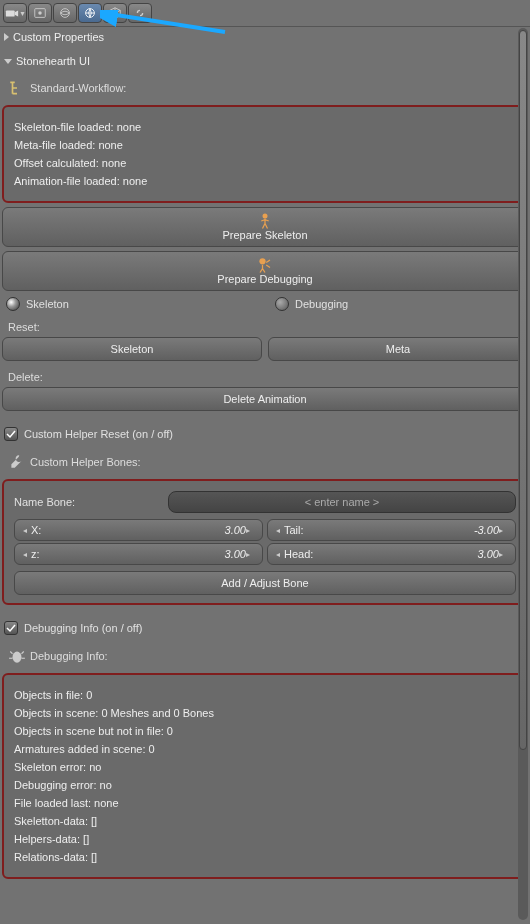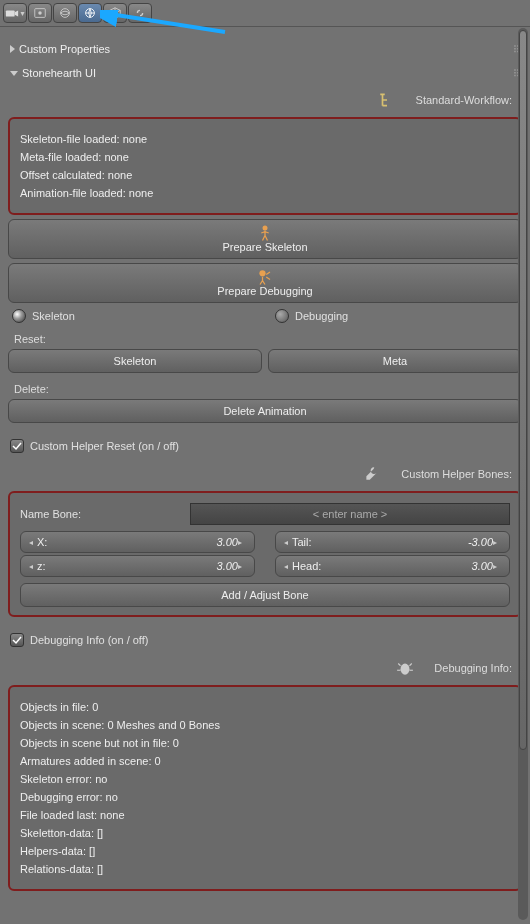--- a/index.html
+++ b/index.html
@@ -2,28 +2,28 @@
 <html><head>
 <meta charset="utf-8">
 <style>
 * { margin: 0; padding: 0; box-sizing: border-box; font-family: sans-serif; font-size: 11px; }
 body { background: #727272; width: 530px; height: 924px; overflow: hidden; color: #e0e0e0; }
 .header-tabs { display: flex; align-items: center; padding: 3px; background: #727272; border-bottom: 1px solid #555; gap: 1px; }
 .tab-icon { width: 24px; height: 20px; background: linear-gradient(#888,#666); border: 1px solid #444; border-radius: 4px; display: flex; align-items: center; justify-content: center; cursor: pointer; }
 .tab-icon.active { background: linear-gradient(#6a8ab0,#4a6a90); }
 .tab-icon svg { width: 14px; height: 14px; }
 .arrow-overlay { position: absolute; left: 100px; top: 10px; pointer-events: none; z-index: 100; }
-.content { padding: 0 8px; margin-top: 12px; }
+.content { padding: 0 2px; }
 .panel-header { display: flex; align-items: center; padding: 4px 2px; cursor: pointer; }
 .panel-header .tri { width: 0; height: 0; border-left: 5px solid #ccc; border-top: 4px solid transparent; border-bottom: 4px solid transparent; margin-right: 4px; }
 .panel-header.open .tri { border-left: 4px solid transparent; border-right: 4px solid transparent; border-top: 5px solid #ccc; border-bottom: none; }
 .panel-header .title { color: #eee; }
 .panel-header .grip { margin-left: auto; color: #999; font-size: 10px; }
 .panel-body { padding: 2px 0 8px 0; }
-.row { display: flex; align-items: center; margin: 2px 0; gap: 20px; justify-content: flex-end; }
+.row { display: flex; align-items: center; margin: 2px 0; gap: 4px; }
 .label-row { padding: 4px 10px 4px 6px; color: #ddd; }
 .icon-slot { width: 18px; height: 18px; display: flex; align-items: center; justify-content: center; }
 .section-box { background: #6a6a6a; border: 2px solid #7f1d1d; border-radius: 6px; padding: 8px 10px; margin: 4px 0; }
 .info-line { color: #eee; margin: 6px 0; }
 .btn { flex: 1; background: linear-gradient(#7a7a7a,#606060); border: 1px solid #484848; border-radius: 6px; padding: 5px 8px; text-align: center; color: #eee; cursor: pointer; display: flex; align-items: center; }
 .btn .btxt { flex: 1; text-align: center; }
 .btn.full { width: 100%; flex-direction: column; }
 .btn-icon { width: 20px; height: 16px; display: flex; align-items: center; }
 .radio-row { display: flex; gap: 20px; margin: 6px 4px; }
 .radio-opt { display: flex; align-items: center; gap: 6px; cursor: pointer; }
@@ -31,21 +31,21 @@
 .radio-dot.off { background: radial-gradient(circle at 35% 35%, #aaa, #555); }
 .two-col { display: flex; gap: 6px; }
 .two-col .btn { flex: 1; justify-content: center; }
 .checkbox-row { display: flex; align-items: center; padding: 6px 2px; gap: 6px; }
 .chk { width: 14px; height: 14px; background: linear-gradient(#888,#555); border: 1px solid #333; border-radius: 3px; display: flex; align-items: center; justify-content: center; }
 .chk svg { width: 10px; height: 10px; }
 .numfield { flex: 1; background: linear-gradient(#7a7a7a,#606060); border: 1px solid #484848; border-radius: 6px; padding: 4px 8px; display: flex; align-items: center; color: #eee; }
 .numfield .nf-label { flex: 0 0 auto; }
 .numfield .nf-val { flex: 1; text-align: right; font-style: italic; }
 .numfield .chev { width: 8px; color: #ccc; font-size: 8px; }
-.textfield { flex: 1; background: linear-gradient(#555,#444); border: 1px solid #333; border-radius: 0; padding: 4px 8px; color: #aaa; text-align: center; }
+.textfield { flex: 1; background: linear-gradient(#555,#444); border: 1px solid #333; border-radius: 8px; padding: 4px 8px; color: #aaa; text-align: center; }
 .scrollbar { position: absolute; right: 2px; top: 28px; bottom: 4px; width: 10px; background: #5a5a5a; border-radius: 5px; }
 .scroll-thumb { position: absolute; top: 2px; left: 1px; right: 1px; height: 720px; background: linear-gradient(#888,#666); border-radius: 4px; border: 1px solid #444; }
 .spacer { height: 4px; }
 </style>
 </head>
 <body>
 
 <div class="header-tabs">
   <div class="tab-icon">
     <svg viewBox="0 0 16 16">

